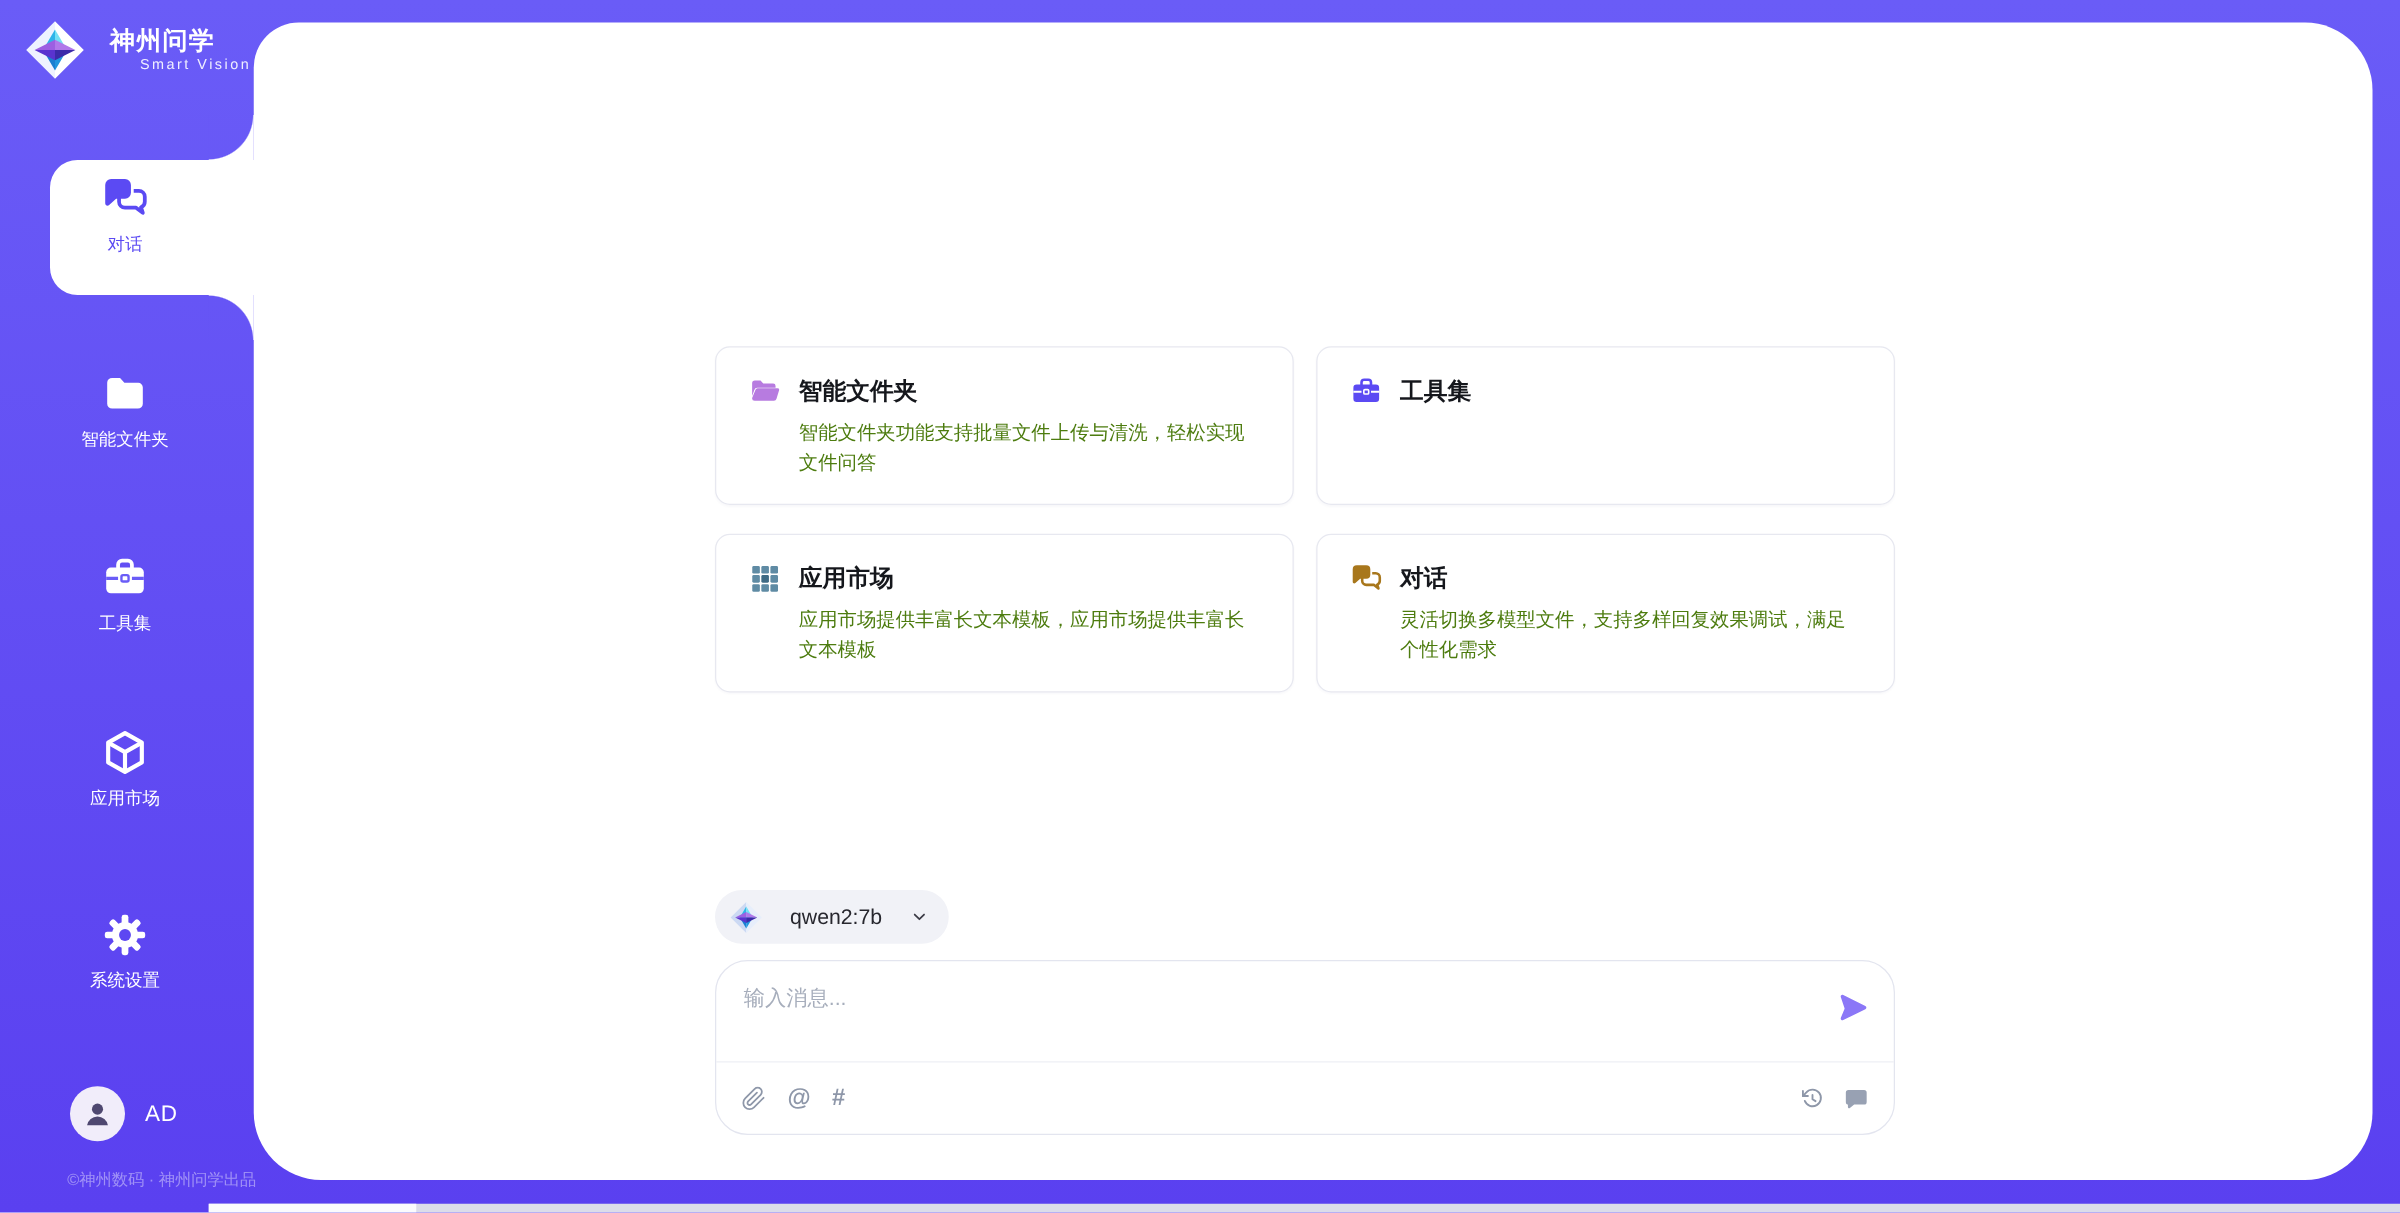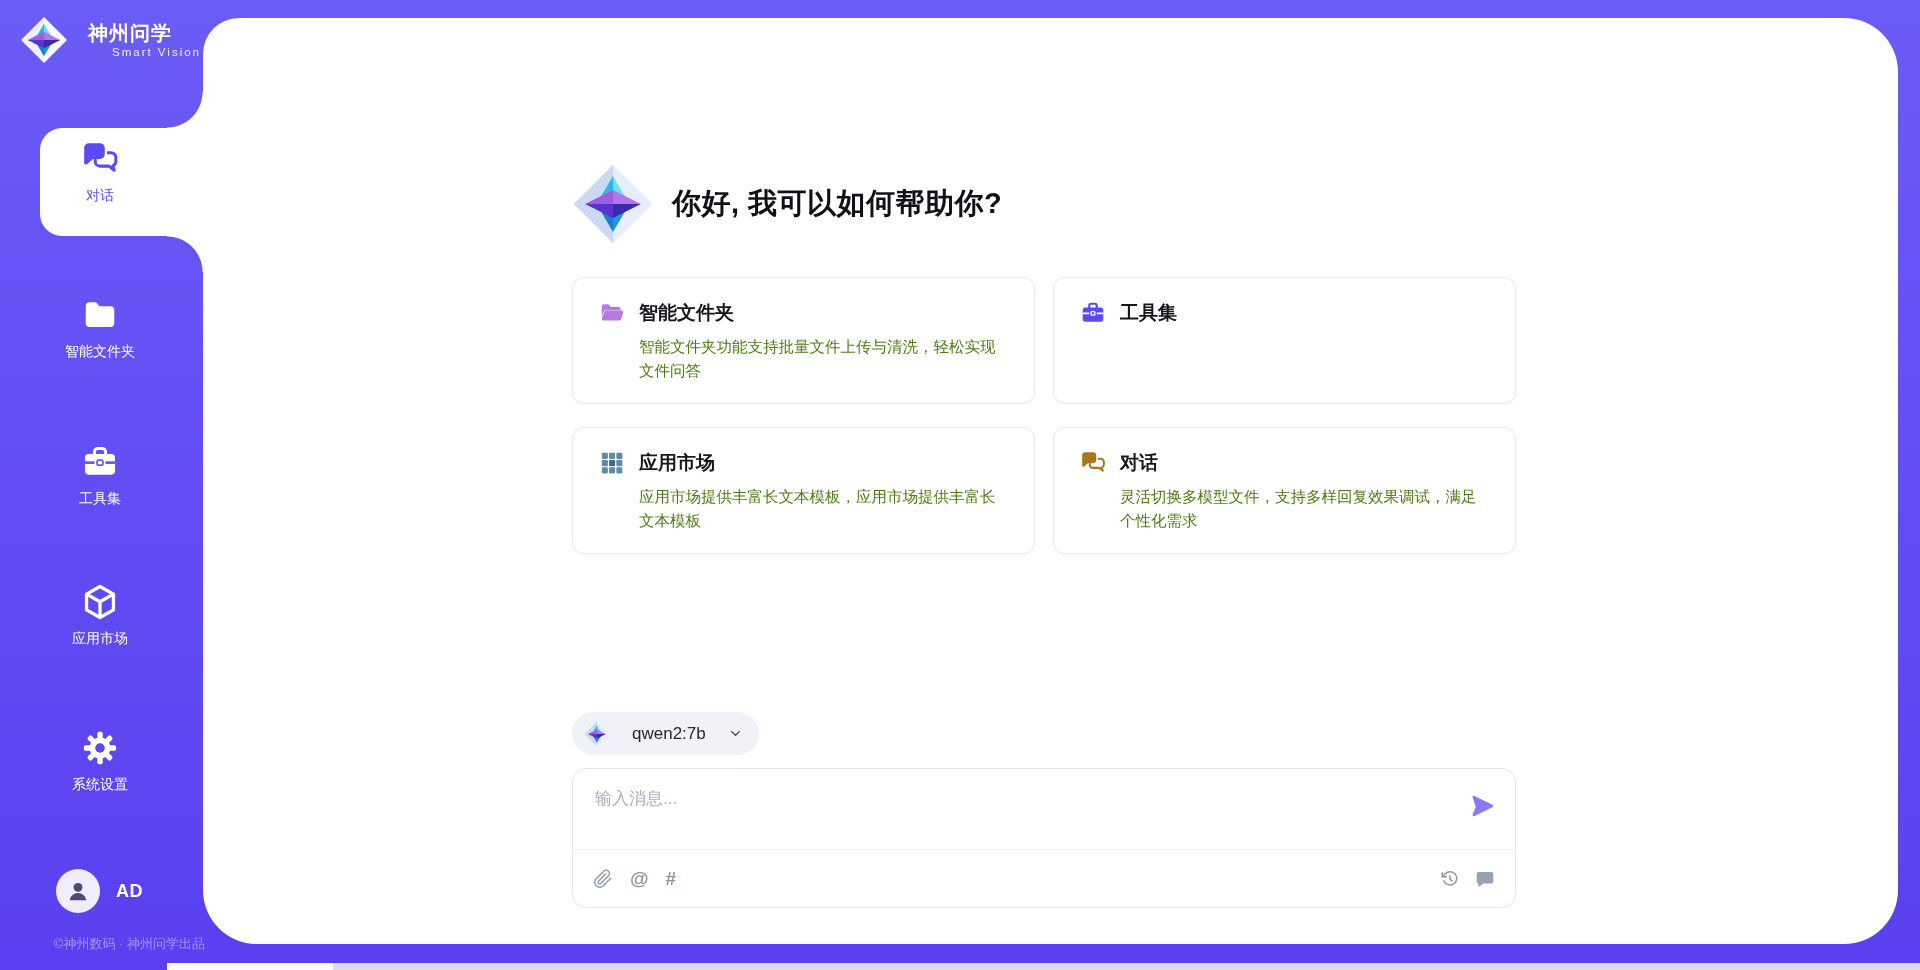--- a/index.html
+++ b/index.html
@@ -41,21 +41,21 @@
     position:absolute;left:0;width:200px;display:flex;flex-direction:column;
     align-items:center;gap:9px;cursor:pointer;z-index:6;
   }
   .nav-label{font-size:14px;color:#ffffff;}
   .nav-item.active .nav-label{color:#5b4af3;font-weight:500;}
   .nav-icon{width:38px;height:38px;display:block;}
 
   .user-row{position:absolute;left:56px;top:869px;display:flex;align-items:center;gap:16px;z-index:6;cursor:pointer;}
   .avatar{width:44px;height:44px;border-radius:50%;background:#f1edfa;display:flex;align-items:center;justify-content:center;}
   .avatar svg{width:26px;height:26px;}
-  .user-name{color:#ffffff;font-size:18px;letter-spacing:.5px;font-weight:bold;}
+  .user-name{color:#ffffff;font-size:18px;letter-spacing:.5px;}
 
   .side-footer{position:absolute;left:0;bottom:17px;width:205px;text-align:right;
     color:rgba(255,255,255,.42);font-size:13px;z-index:6;}
 
   
   .content{position:absolute;left:369px;top:0;width:944px;height:100%;}
 
   .greeting{position:absolute;left:0;top:145px;display:flex;align-items:center;gap:18px;}
   .greeting .gem-lg{width:82px;height:82px;}
   .greeting-text{font-size:29px;font-weight:800;color:#0f1115;letter-spacing:.5px;}
@@ -76,21 +76,21 @@
     position:absolute;left:0;top:694px;height:43px;border-radius:22px;
     background:#f1f2f7;display:inline-flex;align-items:center;gap:22px;
     padding:0 16px 0 12px;cursor:pointer;
   }
   .model-pill .gem-xs{width:26px;height:26px;}
   .model-name{font-size:17px;color:#27272e;}
   .model-pill svg.chev{width:15px;height:15px;}
 
   .composer{
     position:absolute;left:0;top:750px;width:944px;height:140px;box-sizing:border-box;
-    background:#fff;border:1.5px solid #e3e5ef;border-radius:14px;
+    background:#fff;border:1.5px solid #e3e5ef;border-radius:26px;
   }
   .composer textarea{
     position:absolute;left:20px;top:16px;width:840px;height:58px;border:0;outline:0;resize:none;
     font-family:"Liberation Sans","DejaVu Sans",sans-serif;font-size:17px;color:#333;
     background:transparent;
   }
   .composer textarea::placeholder{color:#a7aebc;}
   .send-btn{position:absolute;right:20px;top:24px;width:26px;height:26px;cursor:pointer;}
   .composer-divider{position:absolute;left:0;right:0;top:80px;border-top:1px solid #eef0f5;}
   .tools{position:absolute;left:0;right:0;top:81px;bottom:0;display:flex;align-items:center;padding:0 20px;}
@@ -199,26 +199,20 @@
       </svg>
     </div>
     <span class="user-name">AD</span>
   </div>
 
   <div class="side-footer">©神州数码 · 神州问学出品</div>
 
   <div class="main-panel">
     <div class="content">
 
-      <div class="greeting">
-        <svg class="gem-lg" viewBox="0 0 100 100">
-            <use href="#gem"></use>
-          </svg>
-        <div class="greeting-text">你好, 我可以如何帮助你?</div>
-      </div>
 
       <div class="cards">
 
         <div class="card">
           <div class="card-head">
             <svg viewBox="0 0 24 24">
               <path d="M2.5 6A2 2 0 0 1 4.5 4h4.2l2 2.3h7.3A1.8 1.8 0 0 1 19.8 8.1v1.4H6.3a2.3 2.3 0 0 0-2.2 1.6L2.5 15.5z" fill="#b77be0"></path>
               <path d="M5 10.9a1.6 1.6 0 0 1 1.5-1.1h14.7a1.2 1.2 0 0 1 1.15 1.56l-1.85 6.2a2 2 0 0 1-1.9 1.44H4.4a1.9 1.9 0 0 1-1.9-2.1z" fill="#b77be0"></path>
             </svg>
             <span class="card-title">智能文件夹</span>

